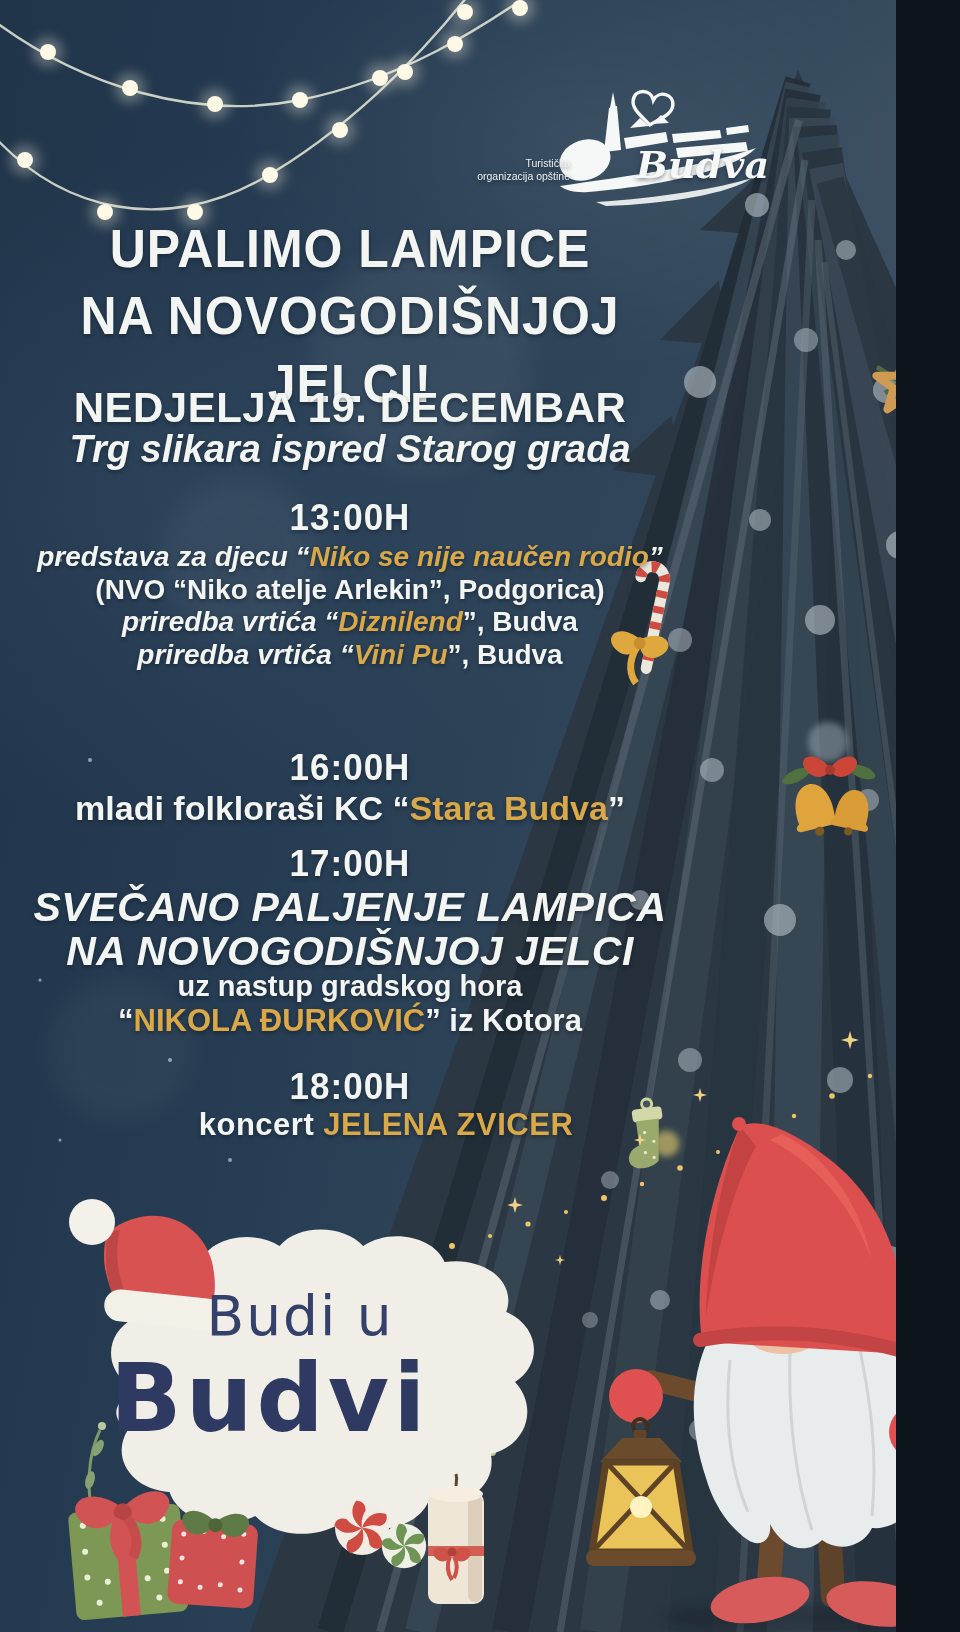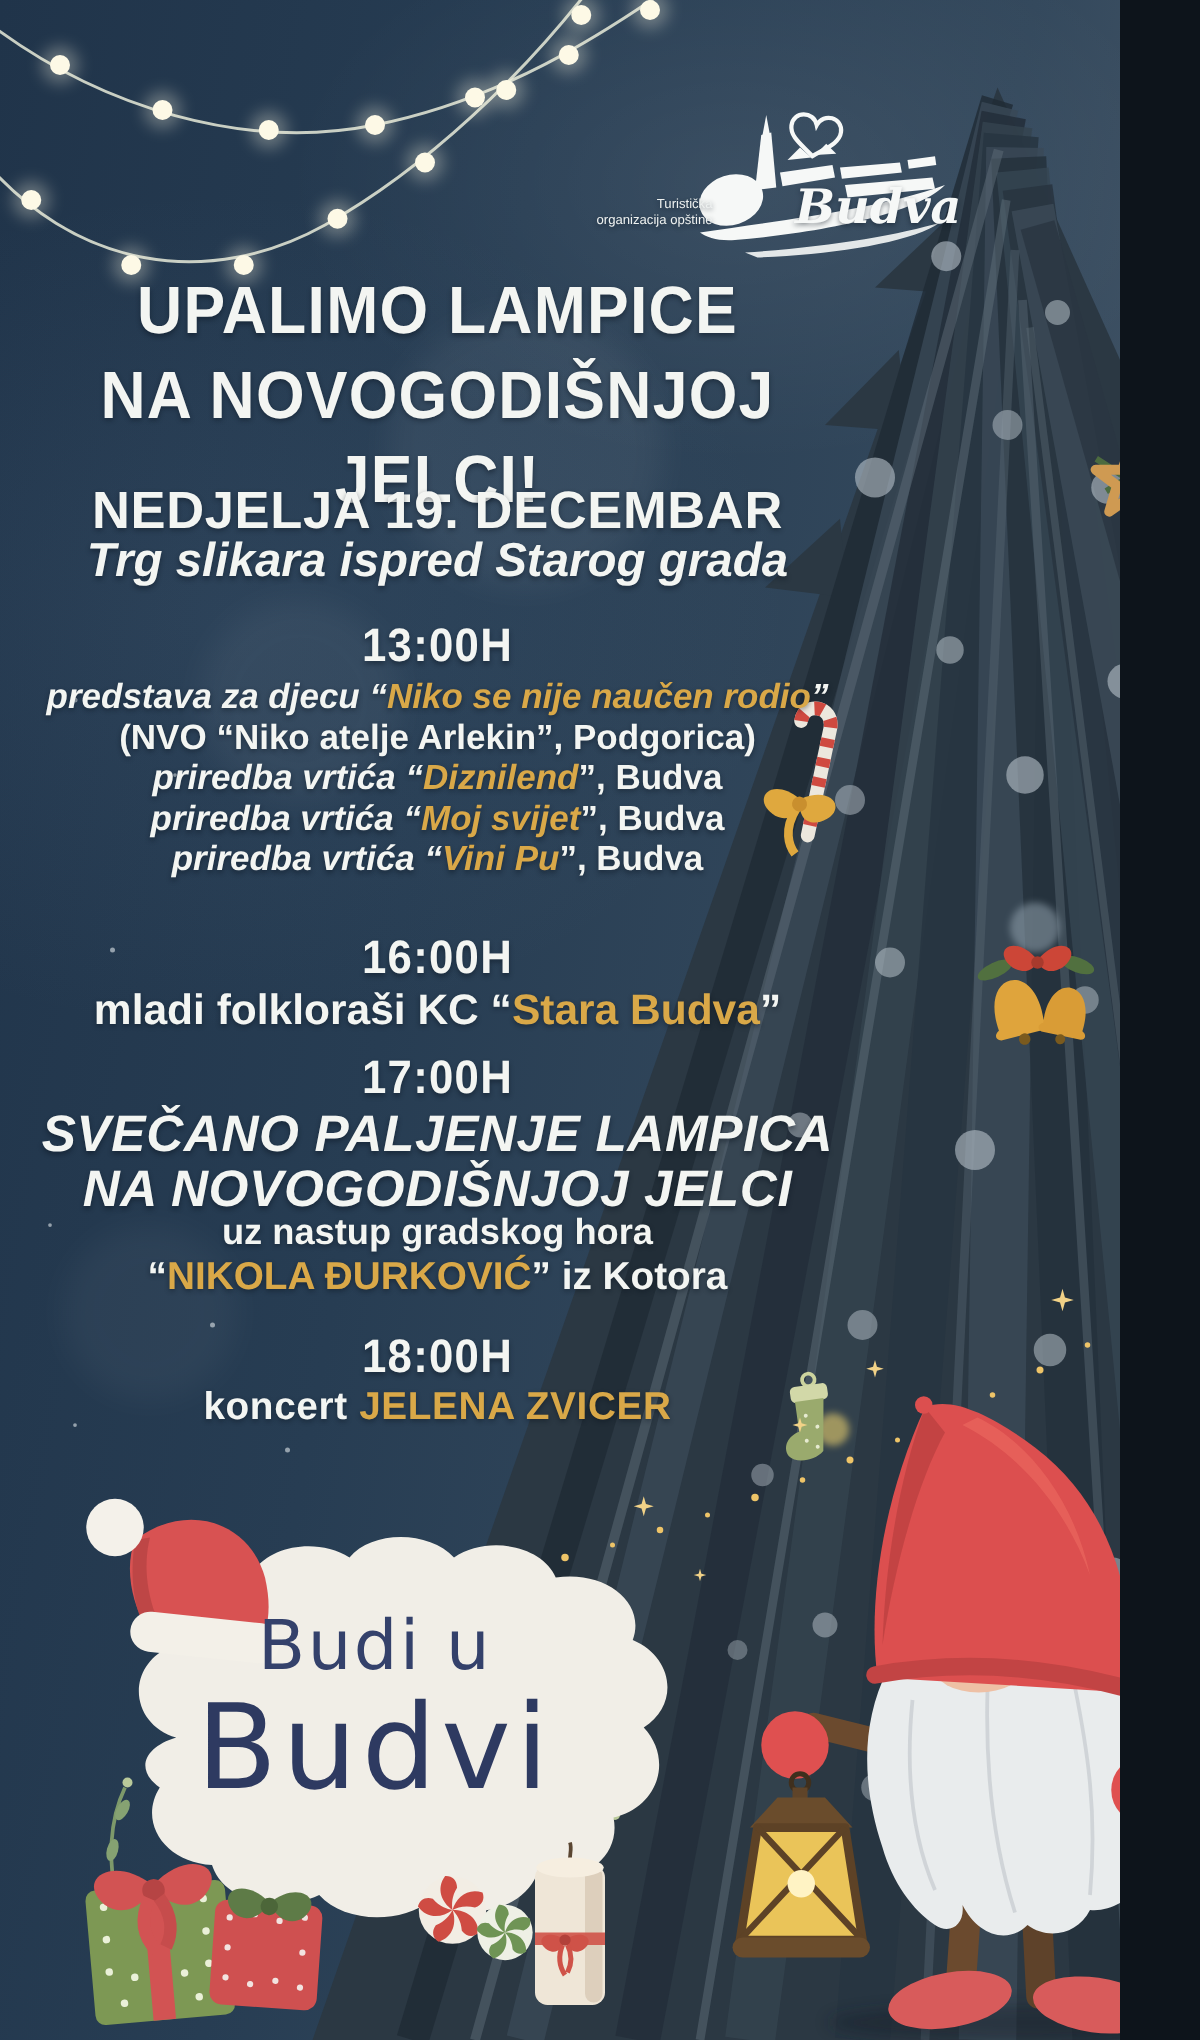--- a/index.html
+++ b/index.html
@@ -19,28 +19,28 @@
   .date-day{top:384px;font-size:42px;font-weight:bold;letter-spacing:.5px;}
   .date-venue{top:428px;font-size:38px;font-weight:bold;font-style:italic;}
   .time{font-size:35px;}
   .t13{top:497px;} .lines13{top:541px;font-size:28px;line-height:32.5px;font-weight:bold;}
   .t16{top:747px;} .line16{top:789px;font-size:34px;font-weight:bold;}
   .t17{top:843px;}
   .h17a{top:884px;font-size:41px;font-weight:bold;font-style:italic;letter-spacing:.5px;}
   .h17b{top:928px;font-size:41px;font-weight:bold;font-style:italic;letter-spacing:.5px;}
   .l17a{top:970px;font-size:29px;font-weight:bold;}
   .l17b{top:1003px;font-size:31px;font-weight:bold;}
-  .t18{top:1066px;} .line18{top:1107px;font-size:31px;font-weight:bold;letter-spacing:.5px;}
+  .t18{top:1066px;} .line18{top:1107px;font-size:31px;font-weight:bold;letter-spacing:.5px;padding-left:36px;}
   .it{font-style:italic;}
   .g{color:#d9a848;}
   .logo-small{right:326px;top:157px;text-align:right;font-size:10.5px;line-height:1.2;color:#eef1f0;}
   .logo-small span{display:block;}
   .logo-brand{left:636px;top:142px;font-family:"DejaVu Serif",serif;font-style:italic;font-weight:bold;font-size:38px;color:#f6f8f7;}
   .badge1{left:130px;top:1284px;width:340px;text-align:center;font-size:55px;letter-spacing:2px;color:#34416b;text-shadow:none;font-family:"DejaVu Sans",sans-serif;}
-  .badge2{left:110px;top:1344px;width:380px;text-align:center;font-size:94px;font-weight:normal;letter-spacing:4px;color:#2e3a61;text-shadow:none;font-family:"DejaVu Sans",sans-serif;}
+  .badge2{left:110px;top:1344px;width:380px;text-align:left;font-size:94px;font-weight:bold;letter-spacing:4px;color:#2e3a61;text-shadow:none;font-family:"DejaVu Sans",sans-serif;}
 </style>
 </head>
 <body>
 
 <div class="poster">
 
 <svg class="art" viewBox="0 0 960 1632" xmlns="http://www.w3.org/2000/svg">
   <defs>
     <filter id="b3" x="-60%" y="-60%" width="220%" height="220%">
           <feGaussianBlur stdDeviation="3"></feGaussianBlur>
@@ -405,21 +405,20 @@
 </div>
 
 <div class="txt col date-day">NEDJELJA 19. DECEMBAR</div>
 <div class="txt col date-venue">Trg slikara ispred Starog grada</div>
 
 <div class="txt col time hand t13">13:00H</div>
 <div class="txt col lines13">
   <div><span class="it">predstava za djecu “</span><span class="it g">Niko se nije naučen rodio</span><span class="it">”</span></div>
   <div>(NVO “Niko atelje Arlekin”, Podgorica)</div>
   <div><span class="it">priredba vrtića “</span><span class="it g">Diznilend</span><span>”, Budva</span></div>
-  <div><span class="it">priredba vrtića “</span><span class="it g">Moj svijet</span><span>”, Budva</span></div>
   <div><span class="it">priredba vrtića “</span><span class="it g">Vini Pu</span><span>”, Budva</span></div>
 </div>
 
 <div class="txt col time hand t16">16:00H</div>
 <div class="txt col line16"><span>mladi folkloraši KC “</span><span class="g">Stara Budva</span><span>”</span></div>
 
 <div class="txt col time hand t17">17:00H</div>
 <div class="txt col h17a">SVEČANO PALJENJE LAMPICA</div>
 <div class="txt col h17b">NA NOVOGODIŠNJOJ JELCI</div>
 <div class="txt col l17b"><span>“</span><span class="g">NIKOLA ĐURKOVIĆ</span><span>” iz Kotora</span></div>

